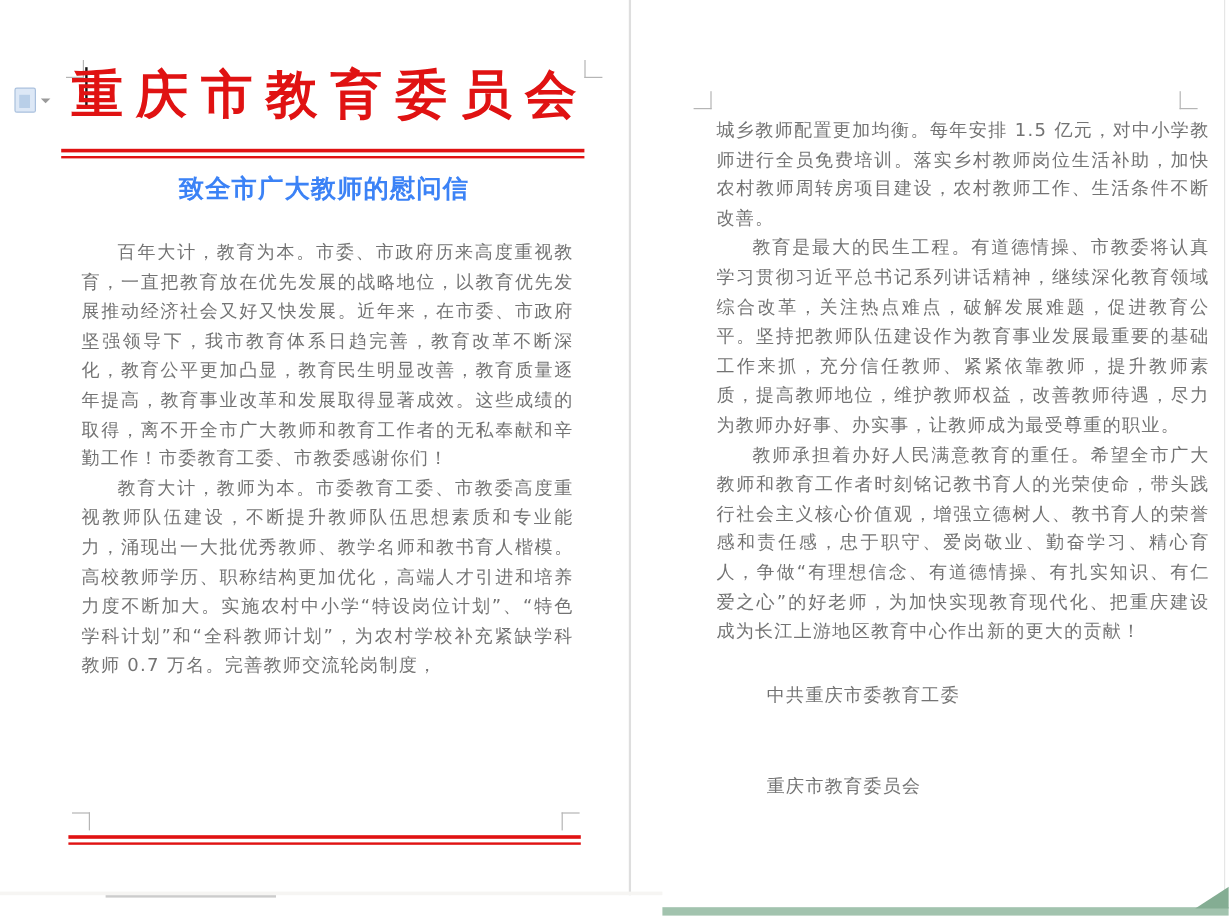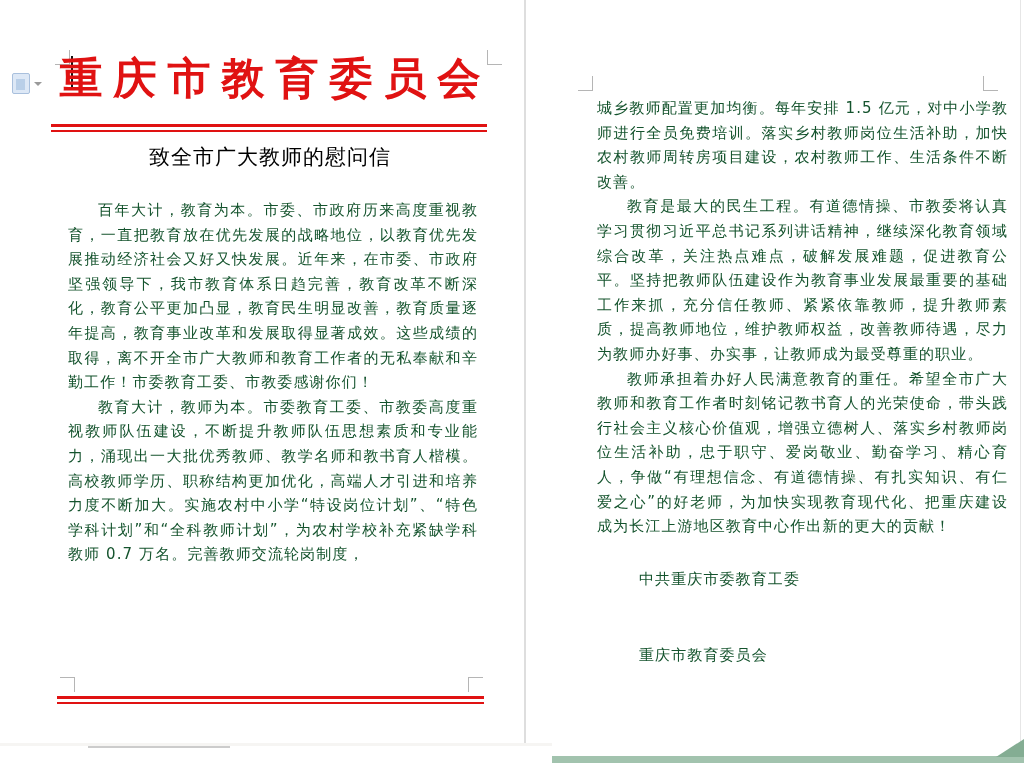--- a/index.html
+++ b/index.html
@@ -27,26 +27,26 @@
     left:40px;top:50px;width:460px;text-align:center;
     font-family:"Liberation Serif","DejaVu Serif",serif;
     font-size:43px;font-weight:bold;color:#e01212;
     letter-spacing:11px;text-indent:11px;white-space:nowrap;
   }
   .redline{border-top:3px solid #e01212;height:3px;border-bottom:2px solid #e01212;}
   #redline-top{left:51px;top:124px;width:436px;}
   #redline-bottom{left:57px;top:696px;width:427px;}
   #doc-title{
     left:40px;top:143px;width:460px;text-align:center;
-    font-size:21px;font-weight:normal;color:#000000;letter-spacing:1px;
+    font-size:21px;font-weight:bold;color:#3b82f6;letter-spacing:1px;
   }
 
   
   .body-text{
-    font-size:15px;line-height:24.6px;color:#14532d;
+    font-size:15px;line-height:24.6px;color:#737373;
     text-align:justify;letter-spacing:1.1px;
   }
   .body-text p{margin:0;}
   .body-text p.indent{text-indent:2em;}
   #body1{left:68px;top:198px;width:410px;}
   #body2{left:597px;top:96px;width:411px;}
 
   
   #sig-row{margin-top:28px;padding-left:42px;display:flex;gap:52px;white-space:nowrap;flex-direction:column;}
   #date-row{padding-left:228px;margin-top:1px;white-space:nowrap;}
@@ -102,21 +102,21 @@
 
 <div class="page" id="page2">
 </div>
 
 <div class="mark ul" style="left:578px;top:76px;"></div>
 <div class="mark ur" style="left:983px;top:76px;"></div>
 
 <div class="abs body-text" id="body2">
   <p>城乡教师配置更加均衡。每年安排 1.5 亿元，对中小学教师进行全员免费培训。落实乡村教师岗位生活补助，加快农村教师周转房项目建设，农村教师工作、生活条件不断改善。</p>
   <p class="indent">教育是最大的民生工程。有道德情操、市教委将认真学习贯彻习近平总书记系列讲话精神，继续深化教育领域综合改革，关注热点难点，破解发展难题，促进教育公平。坚持把教师队伍建设作为教育事业发展最重要的基础工作来抓，充分信任教师、紧紧依靠教师，提升教师素质，提高教师地位，维护教师权益，改善教师待遇，尽力为教师办好事、办实事，让教师成为最受尊重的职业。</p>
-  <p class="indent">教师承担着办好人民满意教育的重任。希望全市广大教师和教育工作者时刻铭记教书育人的光荣使命，带头践行社会主义核心价值观，增强立德树人、落实乡村教师岗位生活补助，忠于职守、爱岗敬业、勤奋学习、精心育人，争做“有理想信念、有道德情操、有扎实知识、有仁爱之心”的好老师，为加快实现教育现代化、把重庆建设成为长江上游地区教育中心作出新的更大的贡献！</p>
+  <p class="indent">教师承担着办好人民满意教育的重任。希望全市广大教师和教育工作者时刻铭记教书育人的光荣使命，带头践行社会主义核心价值观，增强立德树人、教书育人的荣誉感和责任感，忠于职守、爱岗敬业、勤奋学习、精心育人，争做“有理想信念、有道德情操、有扎实知识、有仁爱之心”的好老师，为加快实现教育现代化、把重庆建设成为长江上游地区教育中心作出新的更大的贡献！</p>
 
   <div id="sig-row">
     <span>中共重庆市委教育工委</span>
     <span>重庆市教育委员会</span>
   </div>
 </div>
 
 <div class="abs" id="right-edge"></div>
 
 <div class="abs" id="smudge-wide"></div>

